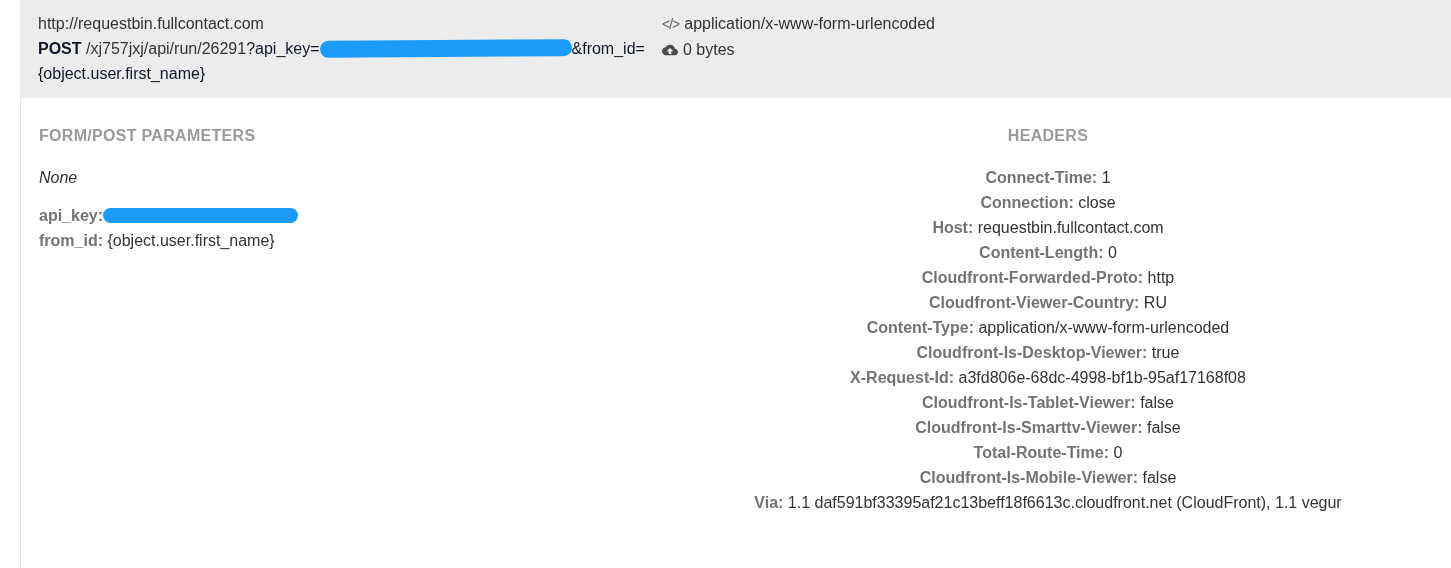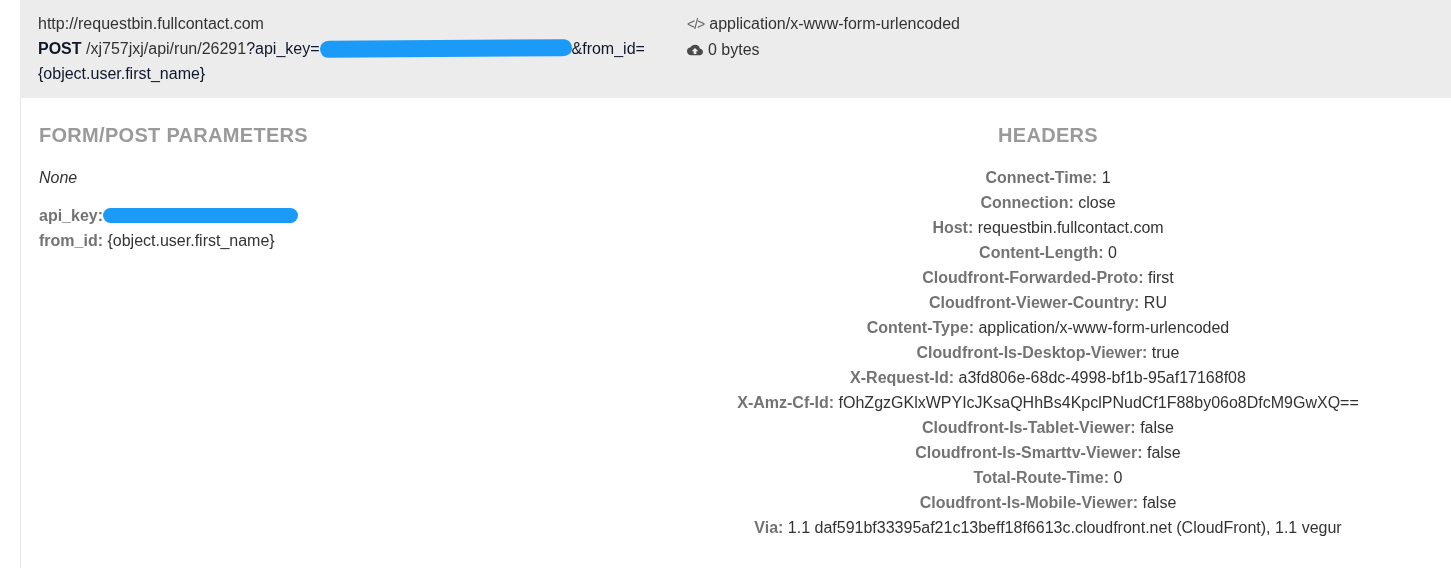--- a/index.html
+++ b/index.html
@@ -37,41 +37,41 @@
     border-radius: 11px 9px 12px 9px / 9px 11px 8px 11px;
     vertical-align: -3px;
     transform: rotate(-0.4deg);
   }
   .redaction-sm {
     width: 195px; height: 15px;
     border-radius: 8px;
     vertical-align: -2px;
   }
 
-  .meta-row { white-space: nowrap; margin-left: 25px; }
+  .meta-row { white-space: nowrap; }
   .code-icon {
     color: #666666;
     font-size: 14px;
     letter-spacing: -1px;
     margin-right: 5px;
   }
   .cloud-icon { vertical-align: -3px; margin-right: 5px; }
 
   
   .detail-body {
     display: flex;
     border-left: 1px solid #e5e5e5;
     padding: 30px 18px 0 18px;
     min-height: 470px;
   }
   .col-left { width: 624px; flex: 0 0 auto; }
   .col-right { flex: 1 1 auto; text-align: center; }
 
   h2.section-title {
-    font-size: 20px;
+    font-size: 16px;
     font-weight: bold;
     color: var(--heading-gray, #9a9a9a);
     letter-spacing: 0.3px;
     margin: 0 0 22px 0;
     line-height: 15px;
   }
   .none-text {
     font-style: italic;
     margin: 0 0 13px 0;
     line-height: 25px;
@@ -127,37 +127,35 @@
           <div><span class="header-name">Connection:</span>
             <span class="header-value">close</span></div>
 
           <div><span class="header-name">Host:</span>
             <span class="header-value">requestbin.fullcontact.com</span></div>
 
           <div><span class="header-name">Content-Length:</span>
             <span class="header-value">0</span></div>
 
           <div><span class="header-name">Cloudfront-Forwarded-Proto:</span>
-            <span class="header-value">first</span></div>
+            <span class="header-value">http</span></div>
 
           <div><span class="header-name">Cloudfront-Viewer-Country:</span>
             <span class="header-value">RU</span></div>
 
           <div><span class="header-name">Content-Type:</span>
             <span class="header-value">application/x-www-form-urlencoded</span></div>
 
           <div><span class="header-name">Cloudfront-Is-Desktop-Viewer:</span>
             <span class="header-value">true</span></div>
 
 
           <div><span class="header-name">X-Request-Id:</span>
             <span class="header-value">a3fd806e-68dc-4998-bf1b-95af17168f08</span></div>
 
-          <div><span class="header-name">X-Amz-Cf-Id:</span>
-            <span class="header-value">fOhZgzGKlxWPYIcJKsaQHhBs4KpclPNudCf1F88by06o8DfcM9GwXQ==</span></div>
 
           <div><span class="header-name">Cloudfront-Is-Tablet-Viewer:</span>
             <span class="header-value">false</span></div>
 
           <div><span class="header-name">Cloudfront-Is-Smarttv-Viewer:</span>
             <span class="header-value">false</span></div>
 
           <div><span class="header-name">Total-Route-Time:</span>
             <span class="header-value">0</span></div>
 

